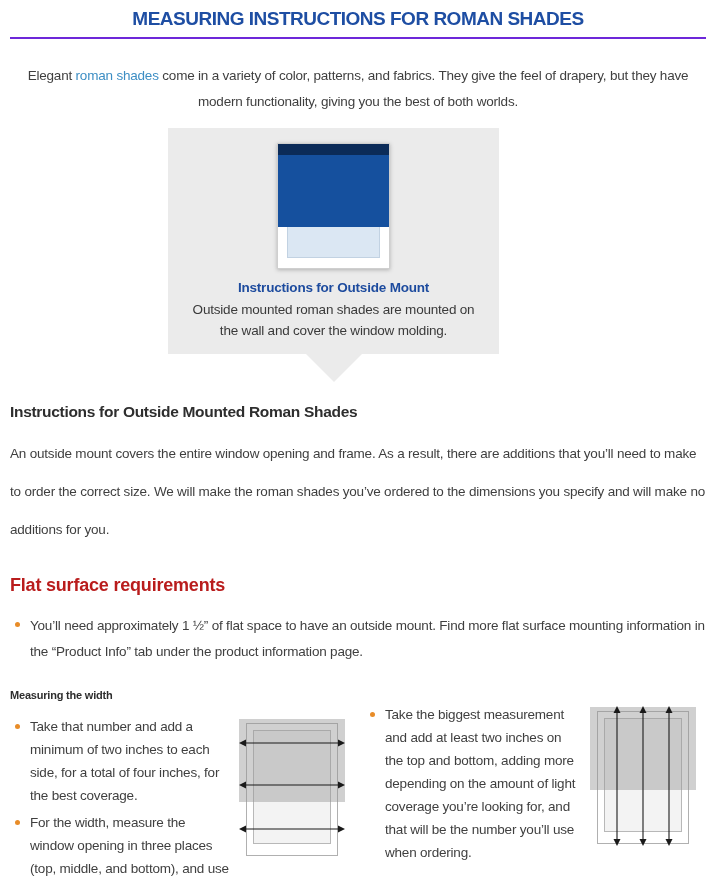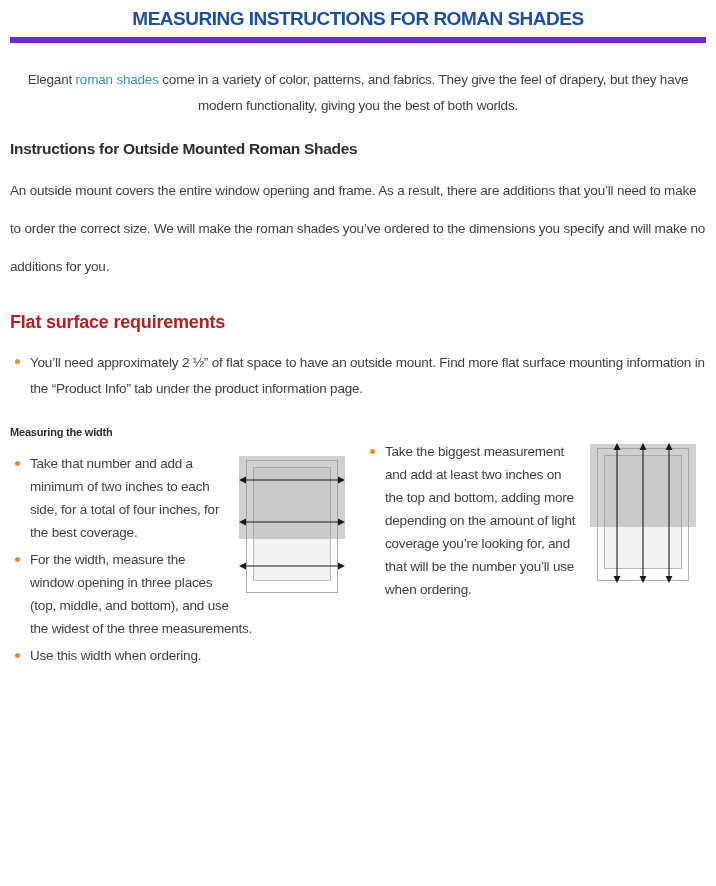--- a/index.html
+++ b/index.html
@@ -15,21 +15,21 @@
 
   
   .page-title {
     margin-top:8px;
     padding-bottom:7px;
     text-align:center;
     font-size:19px;
     font-weight:bold;
     letter-spacing:-0.5px;
     color:#1e4ea3;
-    border-bottom:6px solid #6d28d9;
+    border-bottom:2px solid #6d28d9;
   }
 
   
   .intro {
     margin-top:24px;
     line-height:26px;
     max-width:700px;
     text-align:center;
   }
   .intro a { color:#3d8ec4; text-decoration:none; }
@@ -149,29 +149,43 @@
 </style>
 </head>
 <body>
 
 <div class="page">
 
   <h1 class="page-title">MEASURING INSTRUCTIONS FOR ROMAN SHADES</h1>
 
   <p class="intro"><span>Elegant </span><a href="#">roman shades</a><span> come in a variety of color, patterns, and fabrics. They give the feel of drapery, but they have modern functionality, giving you the best of both worlds.</span></p>
 
+  <div class="callout-wrap">
+    <div class="callout">
+      <div class="shade-pic">
+        <div class="shade-headrail"></div>
+        <div class="shade-body"></div>
+        <div class="shade-window">
+          <div class="shade-pane"></div>
+        </div>
+      </div>
+      <div class="callout-caption">Instructions for Outside Mount</div>
+      <div class="callout-desc">Outside mounted roman shades are mounted on the wall and cover the window molding.</div>
+    </div>
+    <div class="callout-pointer"></div>
+  </div>
 
   <h2 class="section-heading">Instructions for Outside Mounted Roman Shades</h2>
 
   <p class="section-para">An outside mount covers the entire window opening and frame. As a result, there are additions that you’ll need to make to order the correct size. We will make the roman shades you’ve ordered to the dimensions you specify and will make no additions for you.</p>
 
   <h3 class="sub-heading">Flat surface requirements</h3>
 
   <ul class="bullets wide">
-    <li>You’ll need approximately 2 ½” of flat space to have an outside mount. Find more flat surface mounting information in the “Product Info” tab under the product information page.</li>
+    <li>You’ll need approximately 1 ½” of flat space to have an outside mount. Find more flat surface mounting information in the “Product Info” tab under the product information page.</li>
   </ul>
 
   <div class="columns">
 
     <div class="col-width">
       <h3 class="col-heading">Measuring the width</h3>
       <ul class="bullets">
         <div class="diagram diagram-w">
           <div class="d-frame-outer">
             <div class="d-frame-inner"></div>

